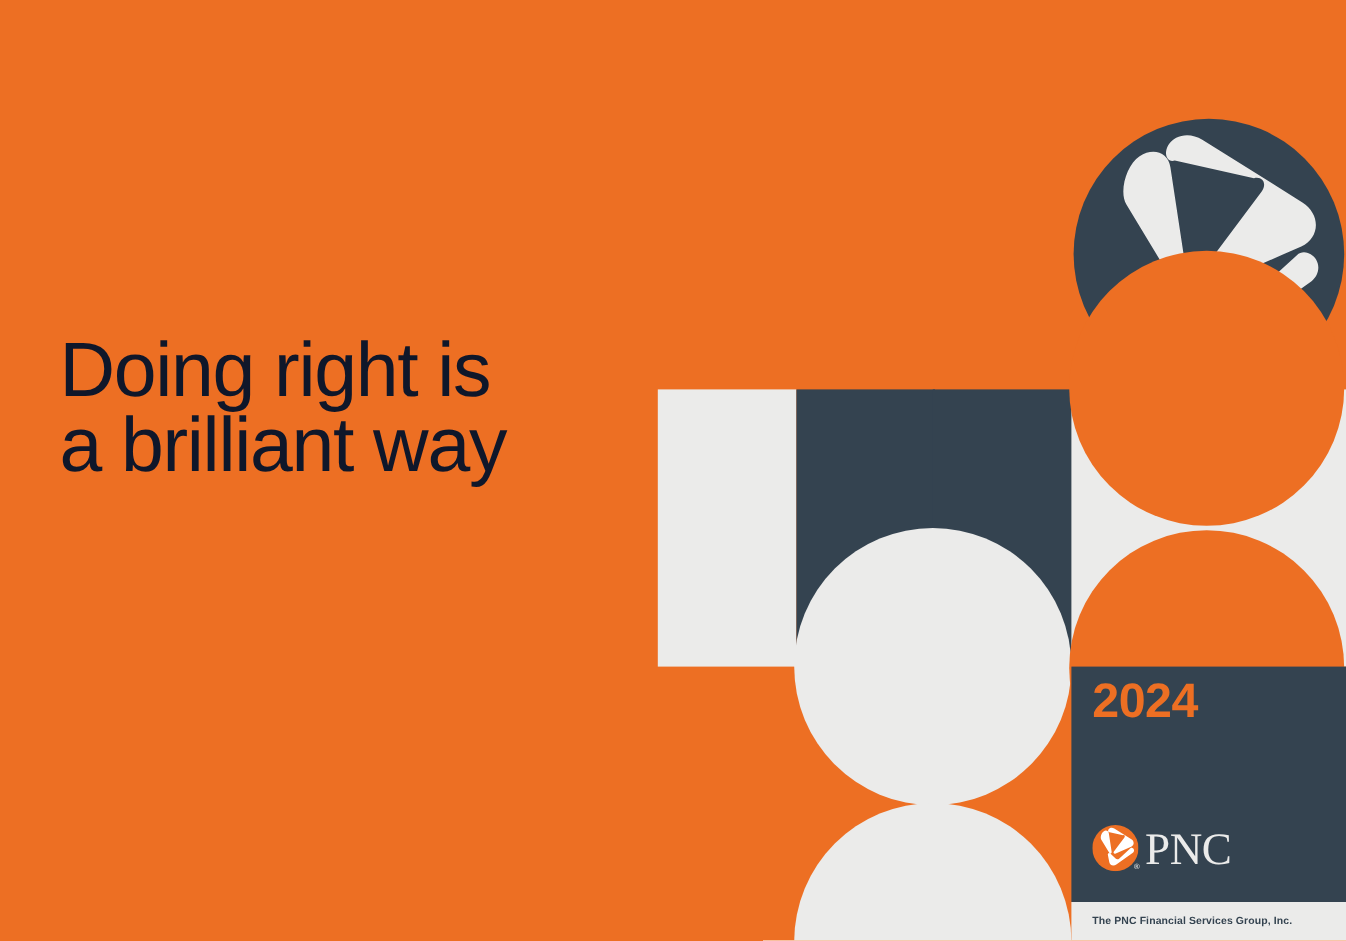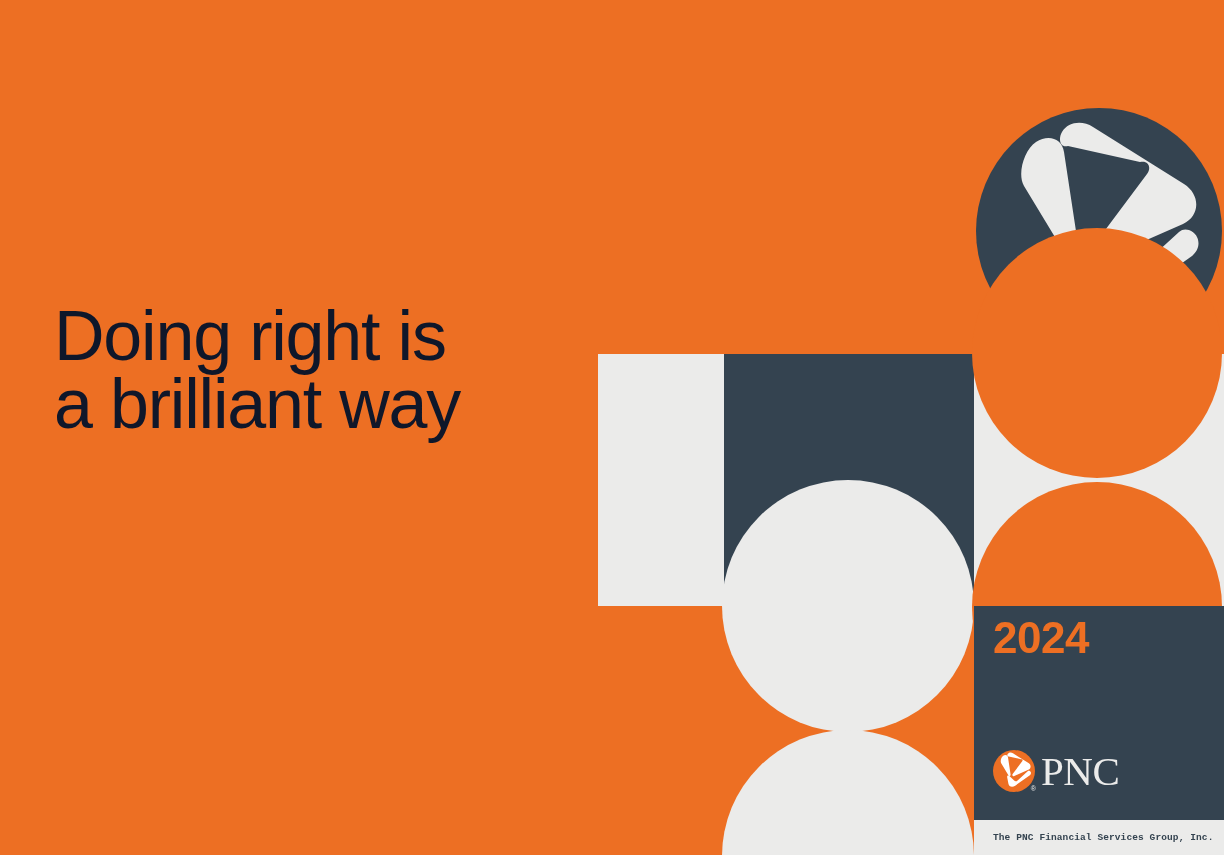--- a/index.html
+++ b/index.html
@@ -184,21 +184,21 @@
     top: 820px;
     width: 250px;
     height: 35px;
     background: #EBEBEA;
   }
   #footer-text {
     position: absolute;
     left: 19px;
     top: 12px;
     color: #344350;
-    font-family: Liberation Mono, monospace;
+    font-family: Liberation Sans, sans-serif;
     font-weight: bold;
     font-size: 9.5px;
     line-height: 11px;
     letter-spacing: 0.1px;
     white-space: nowrap;
   }
 </style>
 </head>
 <body>
 

